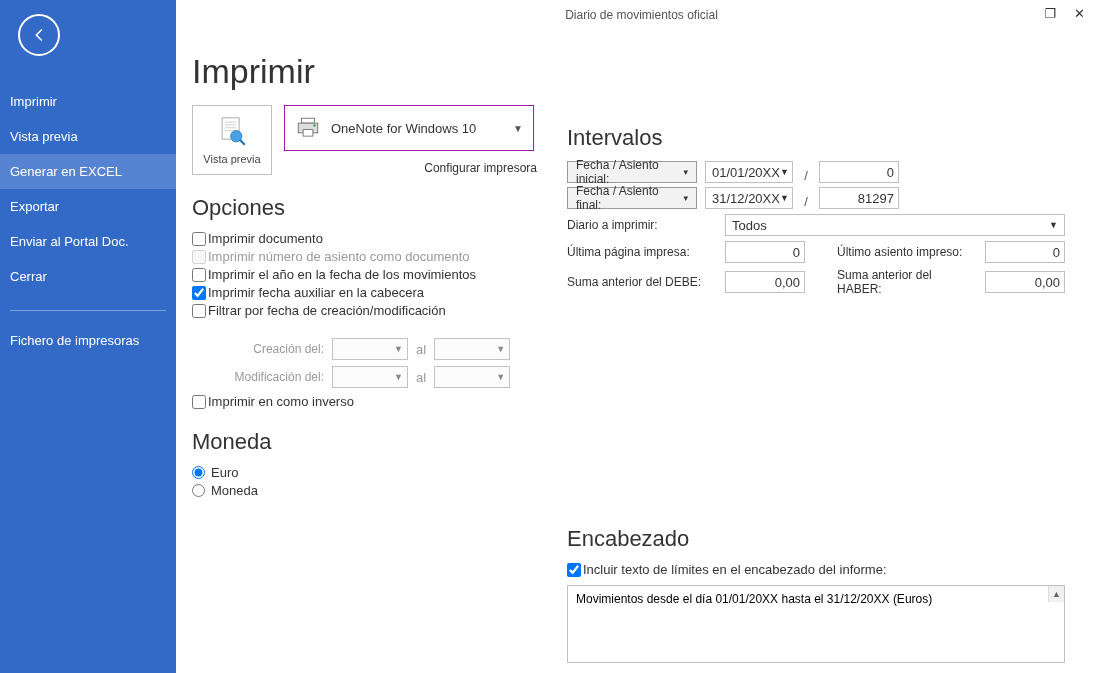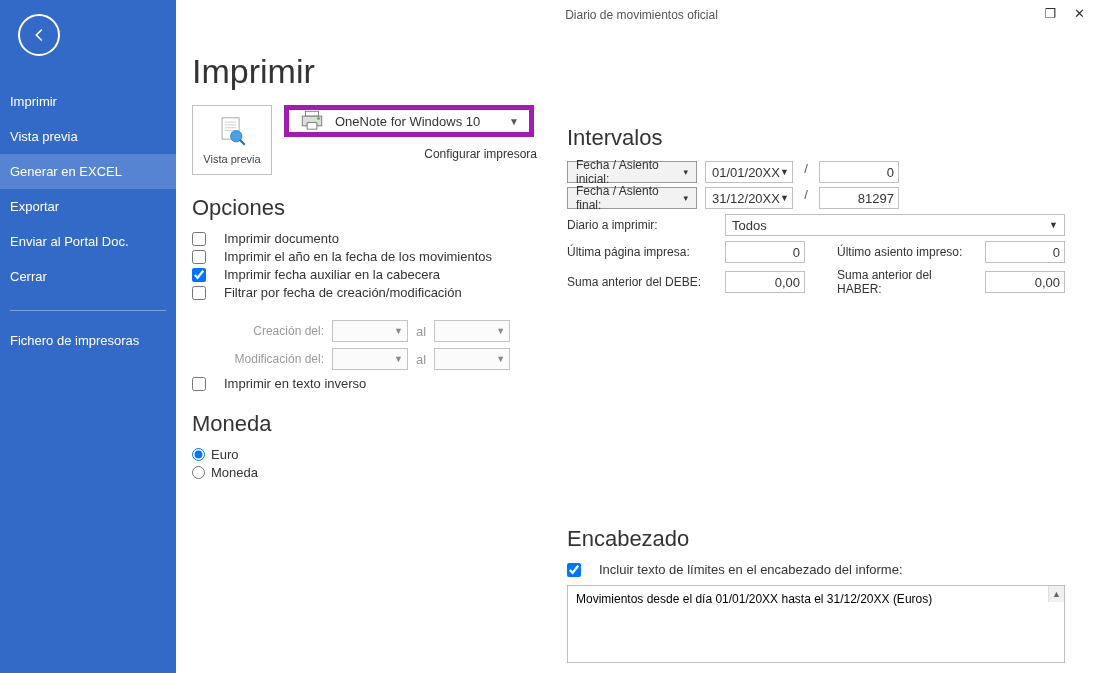--- a/index.html
+++ b/index.html
@@ -76,41 +76,41 @@
 
 .print-row { display: flex; gap: 12px; align-items: flex-start; }
 .preview-box {
   border: 1px solid #bfbfbf;
   width: 80px; height: 70px;
   display: flex; flex-direction: column; align-items: center; justify-content: center;
   gap: 4px; cursor: pointer;
 }
 .preview-box .lbl { font-size: 11px; color: #444; }
 .printer-combo {
-  border: 5px solid #a21caf;
-  width: 250px; height: 32px;
+  border: 1px solid #a21caf;
+  width: 250px; height: 46px;
   display: flex; align-items: center;
   padding: 0 10px;
   gap: 10px;
   cursor: pointer;
 }
 .printer-combo .caret { margin-left: auto; font-size: 10px; color:#555; }
 .cfg-link { float: right; color: #333; font-size: 12px; margin-top: 10px; cursor: pointer;}
 section h2 { font-weight: 400; font-size: 22px; color: #333; margin: 20px 0 10px; }
-.chk { display: flex; align-items: center; gap: 18px; margin: 3px 0; font-size: 13px; color:#333; }
+.chk { display: flex; align-items: center; gap: 2px; margin: 3px 0; font-size: 13px; color:#333; }
 .chk.disabled { color:#9a9a9a; }
 .chk input[type=checkbox] { width:14px; height:14px; cursor:pointer; }
 .sub-dates { margin-left: 22px; display:flex; flex-direction:column; gap:6px; margin-top:20px; margin-bottom:6px;}
 .sub-dates .row { display:flex; align-items:center; gap:8px; color:#9a9a9a; }
 .sub-dates label { width: 110px; text-align:right; font-size:12px; }
 .date-input { border:1px solid #c3c3c3; height:22px; width:76px; background:#fbfbfb; display:flex; align-items:center; justify-content:flex-end; padding:0 4px; cursor:pointer; color:#888;}
 .date-input .caret { font-size:9px; margin-left:4px; }
 .rad { display:flex; align-items:center; gap:6px; margin:3px 0; cursor:pointer; }
 
-.interval-row { display:flex; align-items:flex-start; gap:8px; margin:4px 0; }
+.interval-row { display:flex; align-items:flex-end; gap:8px; margin:4px 0; }
 .btn-like { border:1px solid #999; background:#f2f2f2; height:22px; display:flex; align-items:center; padding:0 8px; font-size:12px; width:130px; cursor:pointer; }
 .btn-like .caret{ margin-left:auto; font-size:9px;}
 .tiny-input { border:1px solid #bfbfbf; height:22px; width:80px; text-align:right; padding:0 4px; background:#fff; display:flex; align-items:center; justify-content:flex-end;}
 .tiny-combo { border:1px solid #bfbfbf; height:22px; width:88px; padding:0 6px; display:flex; align-items:center; cursor:pointer;}
 .tiny-combo .caret{ margin-left:auto; font-size:9px;}
 .lbl-cell { font-size:12px; color:#333; width:150px; }
 .lbl-cell2 { font-size:12px; color:#333; width:140px; }
 .slash { width:10px; text-align:center; color:#555;}
 .field-row { display:flex; align-items:center; margin:5px 0; gap:8px;}
 .val-box { border:1px solid #bfbfbf; height:22px; width:80px; text-align:right; padding:0 4px; background:#fff; display:flex; align-items:center; justify-content:flex-end;}
@@ -183,20 +183,24 @@
               <a class="cfg-link">Configurar impresora</a>
             </div>
         </div>
       </div>
 
       <section>
         <h2>Opciones</h2>
         <label class="chk">
             <input type="checkbox" style="">
             <span>Imprimir documento</span>
+          </label>
+        <label class="chk disabled">
+            <input type="checkbox" disabled="" style="">
+            <span>Imprimir número de asiento como documento</span>
           </label>
         <label class="chk">
             <input type="checkbox" style="">
             <span>Imprimir el año en la fecha de los movimientos</span>
           </label>
         <label class="chk">
             <input type="checkbox" checked="" style="">
             <span>Imprimir fecha auxiliar en la cabecera</span>
           </label>
         <label class="chk">
@@ -220,21 +224,21 @@
                 <span class="caret">▼</span>
               </div>
             <span>al</span>
             <div class="date-input">
                 <span class="caret">▼</span>
               </div>
           </div>
         </div>
         <label class="chk">
             <input type="checkbox" style="">
-            <span>Imprimir en texto inverso</span>
+            <span>Imprimir en como inverso</span>
           </label>
       </section>
 
       <section>
         <h2>Moneda</h2>
         <label class="rad">
             <input type="radio" name="cur" checked="" style="">
             <span>Euro</span>
           </label>
         <label class="rad">

